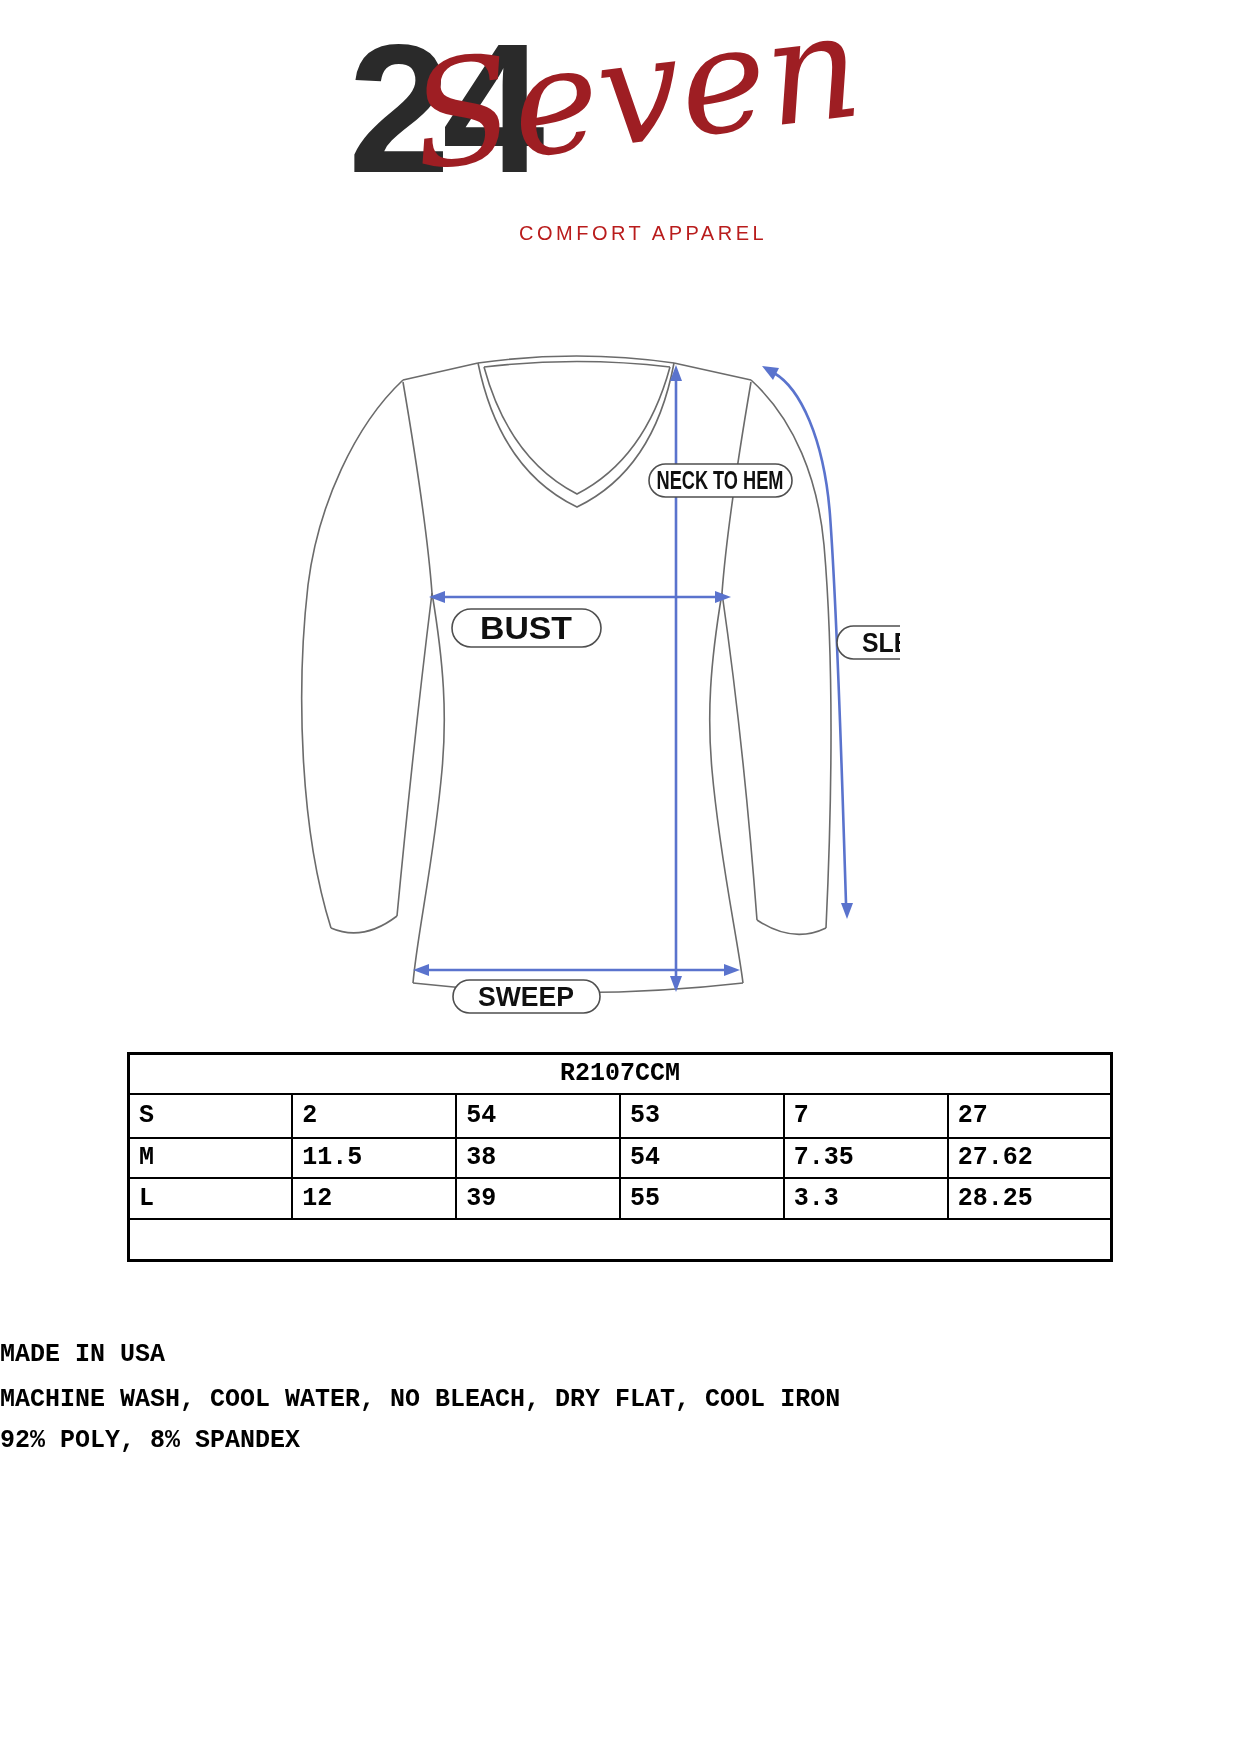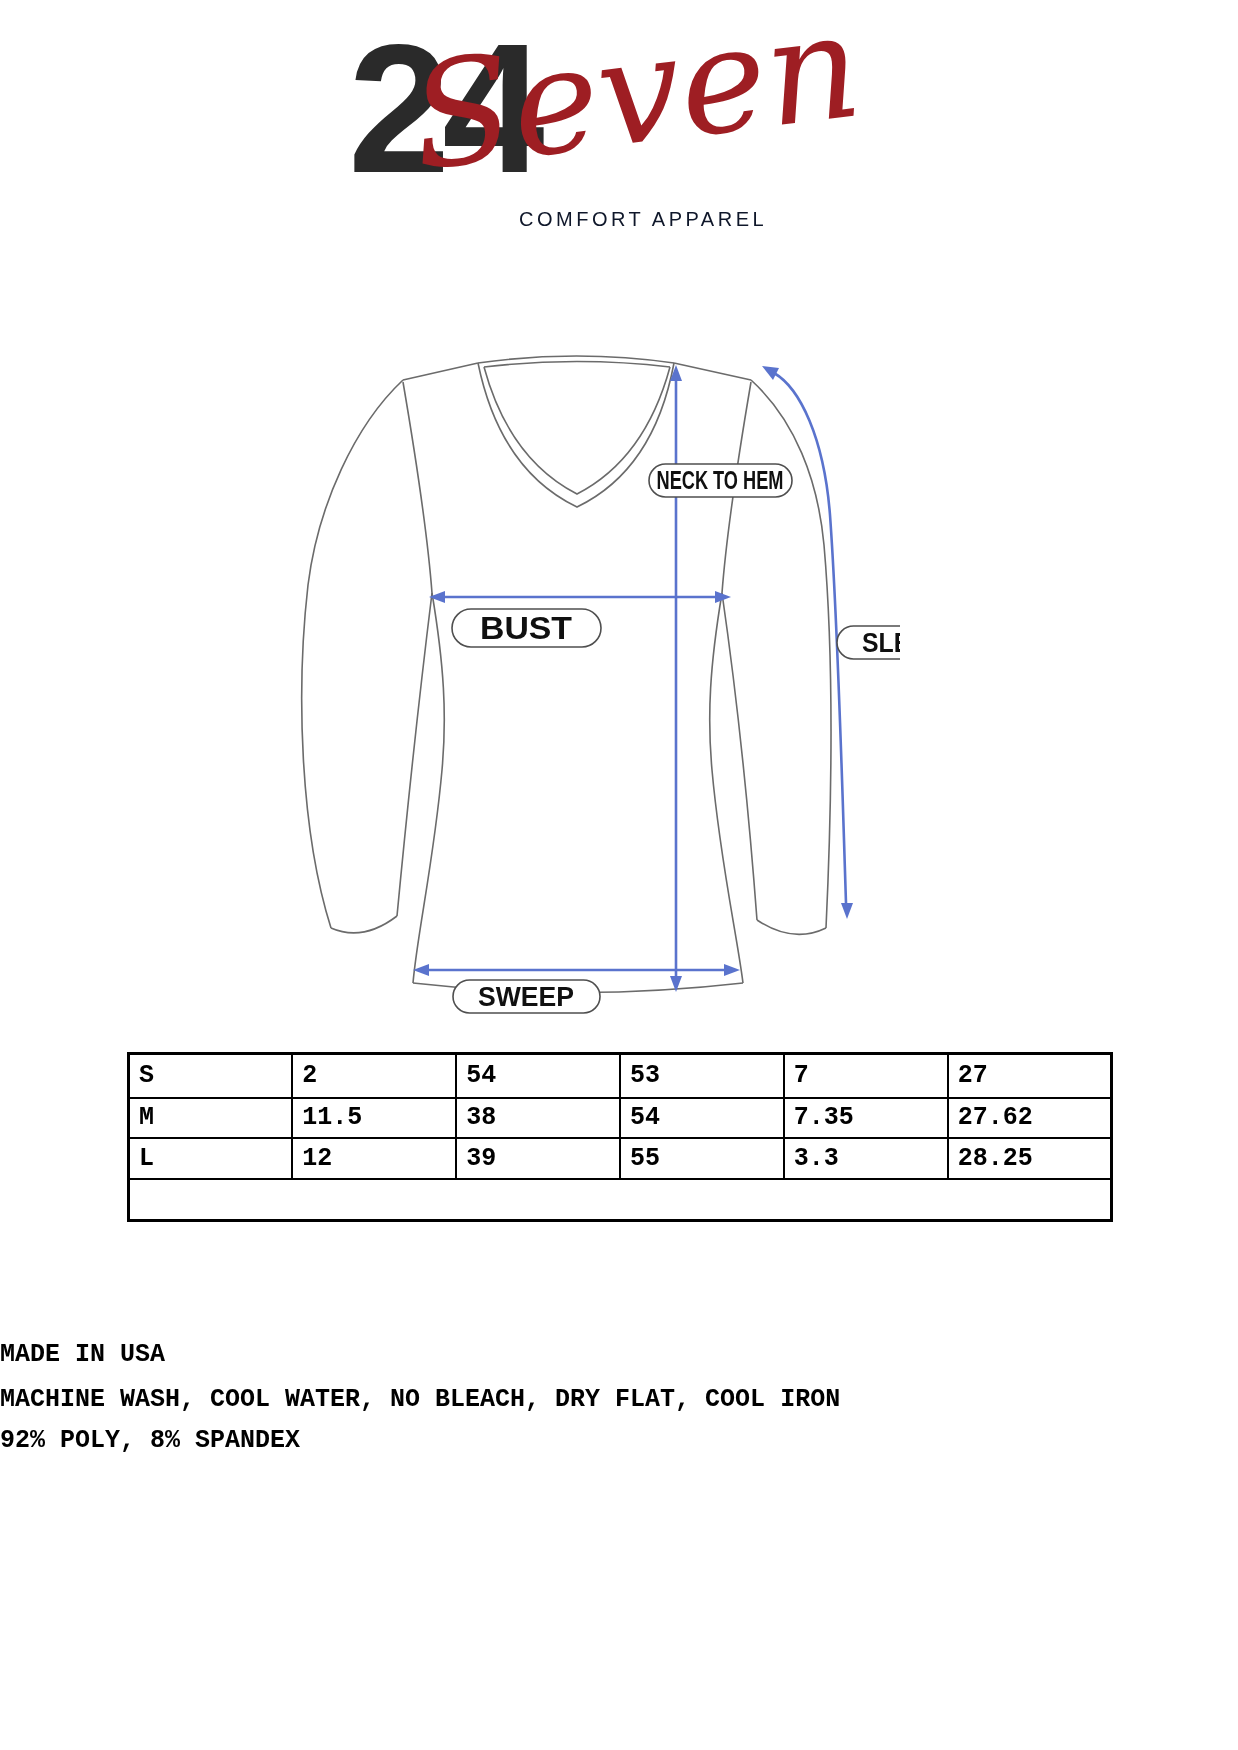--- a/index.html
+++ b/index.html
@@ -15,22 +15,22 @@
     font-size:184px; font-weight:bold; letter-spacing:-8px;
     line-height:1; color:#2a2a2a; z-index:1;
   }
   .logo-seven {
     position:absolute; left:404px; top:46px;
     font-family:"DejaVu Serif", serif; font-style:italic;
     font-size:146px; line-height:1; color:#9e1e23;
     transform:rotate(-7deg); transform-origin:left top; z-index:2;
   }
   .logo-tagline {
-    position:absolute; left:519px; top:208px;
-    font-size:20px; letter-spacing:3.5px; color:#0f172a; z-index:3;
+    position:absolute; left:519px; top:222px;
+    font-size:20px; letter-spacing:3.5px; color:#b91c1c; z-index:3;
   }
 
   
   .diagram-svg { position:absolute; left:280px; top:300px; }
   .garment { fill:none; stroke:#6b6b6b; stroke-width:1.6px; }
   .blue    { fill:none; stroke:#5a73cd; stroke-width:2.6px; }
   .bluefill{ fill:#5a73cd; stroke:none; }
   .pill    { fill:#ffffff; stroke:#4f4f4f; stroke-width:1.6px; }
   .pill-text {
     font-family:"Liberation Sans", sans-serif; font-weight:bold;
@@ -135,20 +135,23 @@
 <table class="size-table">
   <colgroup>
       <col>
       <col>
       <col>
       <col>
       <col>
       <col>
     </colgroup>
   <tbody>
+      <tr class="row-title">
+    <td colspan="6">R2107CCM</td>
+  </tr>
   <tr class="row-s">
     <td>S</td>
     <td>2</td>
     <td>54</td>
     <td>53</td>
     <td>7</td>
     <td>27</td>
   </tr>
   <tr class="row-m">
     <td>M</td>

